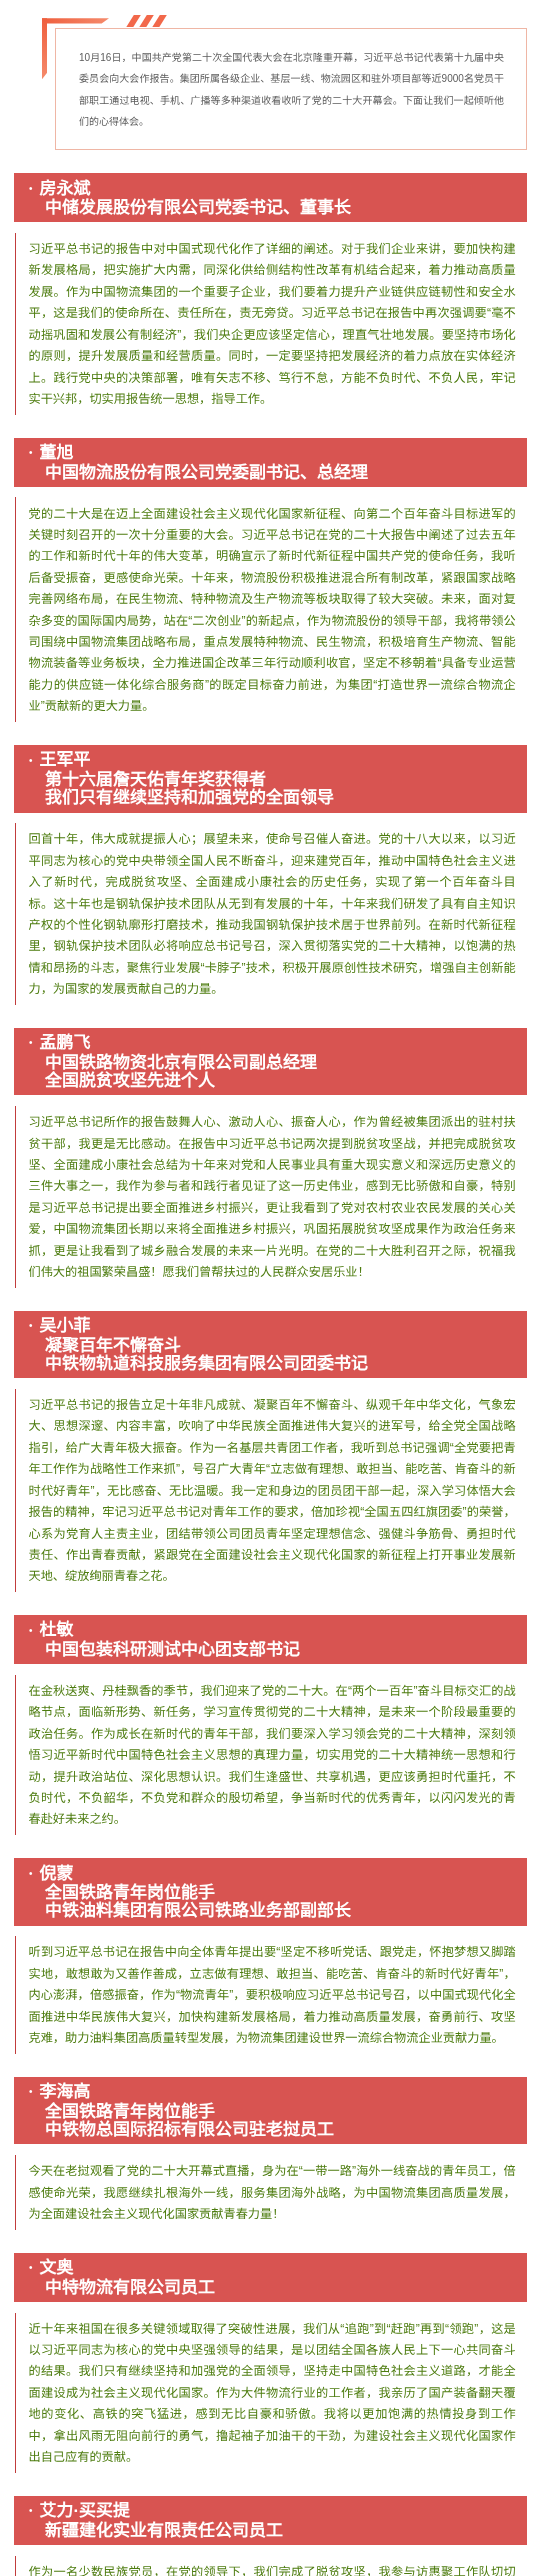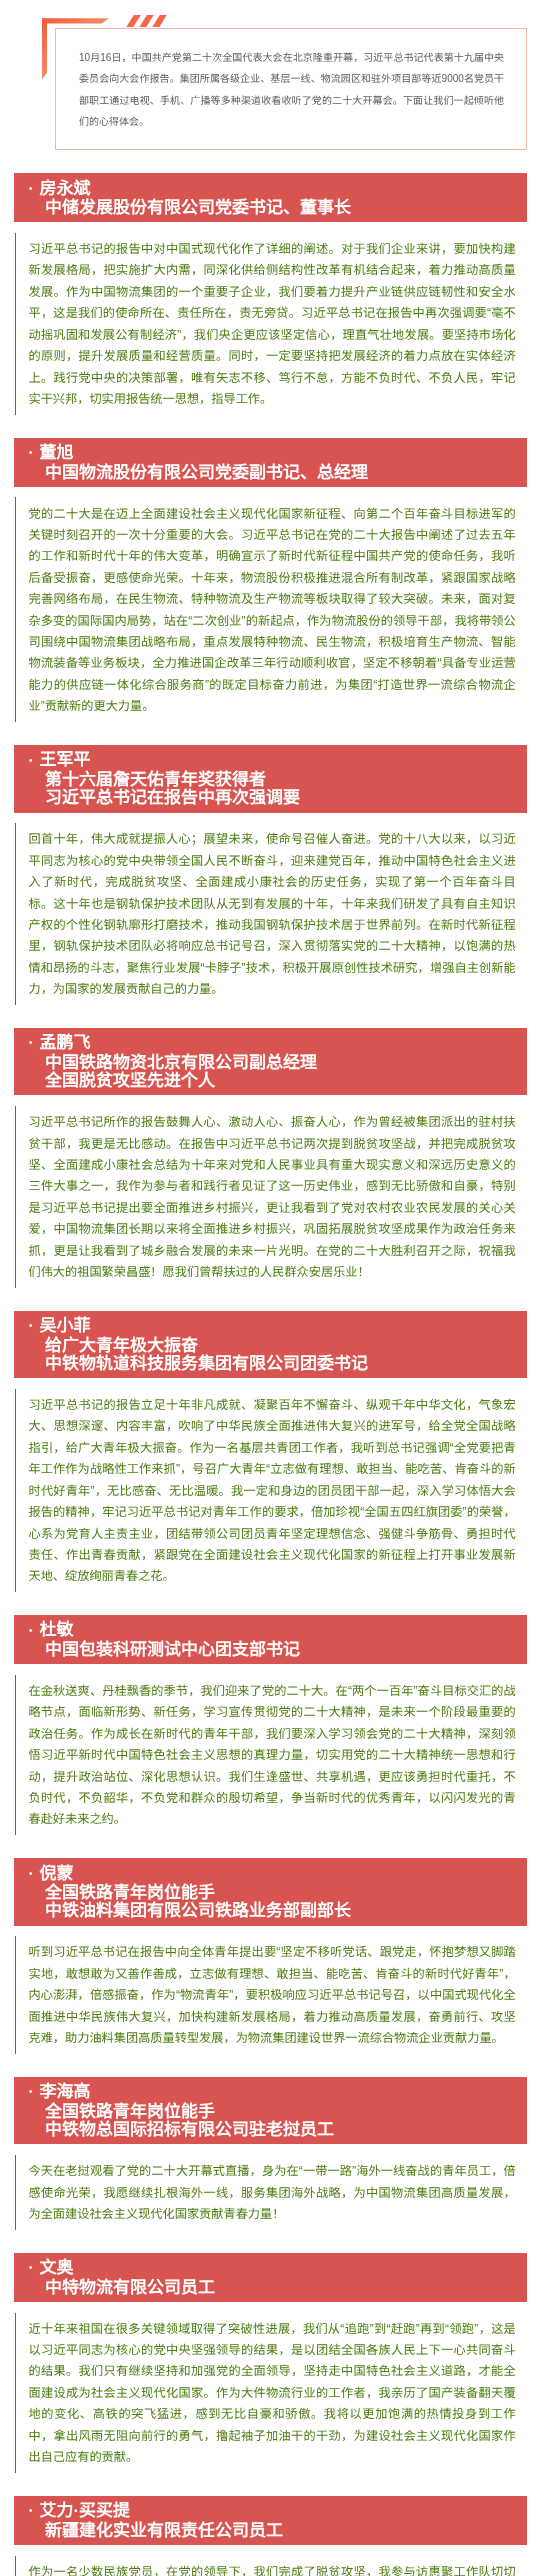--- a/index.html
+++ b/index.html
@@ -107,21 +107,21 @@
     </div>
   </div>
 
   <div class="section">
     <div class="banner">
       <div class="name-row">
         <span class="bullet">•</span>
         <span class="person-name">王军平</span>
       </div>
       <div class="person-title">第十六届詹天佑青年奖获得者</div>
-      <div class="person-title">习近平总书记在报告中再次强调要</div>
+      <div class="person-title">我们只有继续坚持和加强党的全面领导</div>
     </div>
     <div class="quote">
       <p>回首十年，伟大成就提振人心；展望未来，使命号召催人奋进。党的十八大以来，以习近平同志为核心的党中央带领全国人民不断奋斗，迎来建党百年，推动中国特色社会主义进入了新时代，完成脱贫攻坚、全面建成小康社会的历史任务，实现了第一个百年奋斗目标。这十年也是钢轨保护技术团队从无到有发展的十年，十年来我们研发了具有自主知识产权的个性化钢轨廓形打磨技术，推动我国钢轨保护技术居于世界前列。在新时代新征程里，钢轨保护技术团队必将响应总书记号召，深入贯彻落实党的二十大精神，以饱满的热情和昂扬的斗志，聚焦行业发展“卡脖子”技术，积极开展原创性技术研究，增强自主创新能力，为国家的发展贡献自己的力量。</p>
     </div>
   </div>
 
   <div class="section">
     <div class="banner">
       <div class="name-row">
         <span class="bullet">•</span>
@@ -134,21 +134,21 @@
       <p>习近平总书记所作的报告鼓舞人心、激动人心、振奋人心，作为曾经被集团派出的驻村扶贫干部，我更是无比感动。在报告中习近平总书记两次提到脱贫攻坚战，并把完成脱贫攻坚、全面建成小康社会总结为十年来对党和人民事业具有重大现实意义和深远历史意义的三件大事之一，我作为参与者和践行者见证了这一历史伟业，感到无比骄傲和自豪，特别是习近平总书记提出要全面推进乡村振兴，更让我看到了党对农村农业农民发展的关心关爱，中国物流集团长期以来将全面推进乡村振兴，巩固拓展脱贫攻坚成果作为政治任务来抓，更是让我看到了城乡融合发展的未来一片光明。在党的二十大胜利召开之际，祝福我们伟大的祖国繁荣昌盛！愿我们曾帮扶过的人民群众安居乐业！</p>
     </div>
   </div>
 
   <div class="section">
     <div class="banner">
       <div class="name-row">
         <span class="bullet">•</span>
         <span class="person-name">吴小菲</span>
       </div>
-      <div class="person-title">给广大青年极大振奋</div>
+      <div class="person-title">凝聚百年不懈奋斗</div>
       <div class="person-title">中铁物轨道科技服务集团有限公司团委书记</div>
     </div>
     <div class="quote">
       <p>习近平总书记的报告立足十年非凡成就、凝聚百年不懈奋斗、纵观千年中华文化，气象宏大、思想深邃、内容丰富，吹响了中华民族全面推进伟大复兴的进军号，给全党全国战略指引，给广大青年极大振奋。作为一名基层共青团工作者，我听到总书记强调“全党要把青年工作作为战略性工作来抓”，号召广大青年“立志做有理想、敢担当、能吃苦、肯奋斗的新时代好青年”，无比感奋、无比温暖。我一定和身边的团员团干部一起，深入学习体悟大会报告的精神，牢记习近平总书记对青年工作的要求，倍加珍视“全国五四红旗团委”的荣誉，心系为党育人主责主业，团结带领公司团员青年坚定理想信念、强健斗争筋骨、勇担时代责任、作出青春贡献，紧跟党在全面建设社会主义现代化国家的新征程上打开事业发展新天地、绽放绚丽青春之花。</p>
     </div>
   </div>
 
   <div class="section">
     <div class="banner">
       <div class="name-row">

